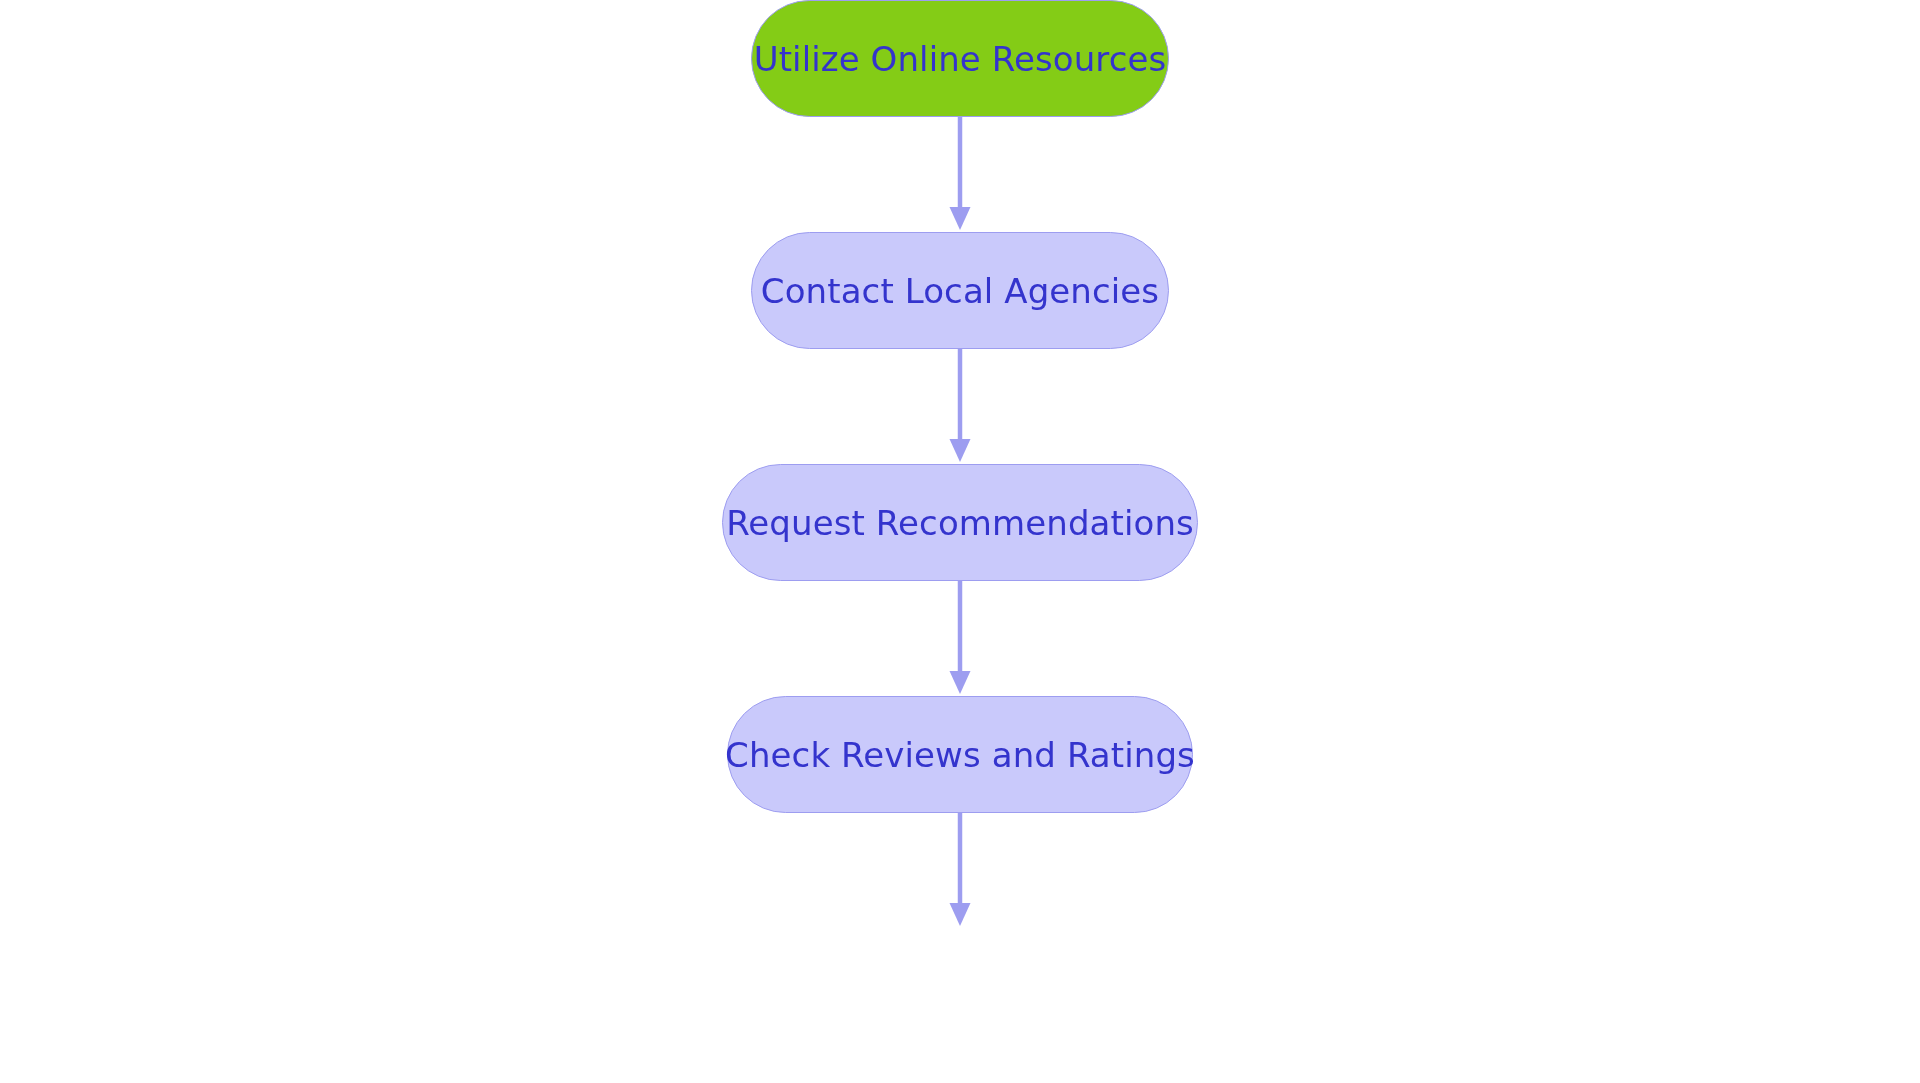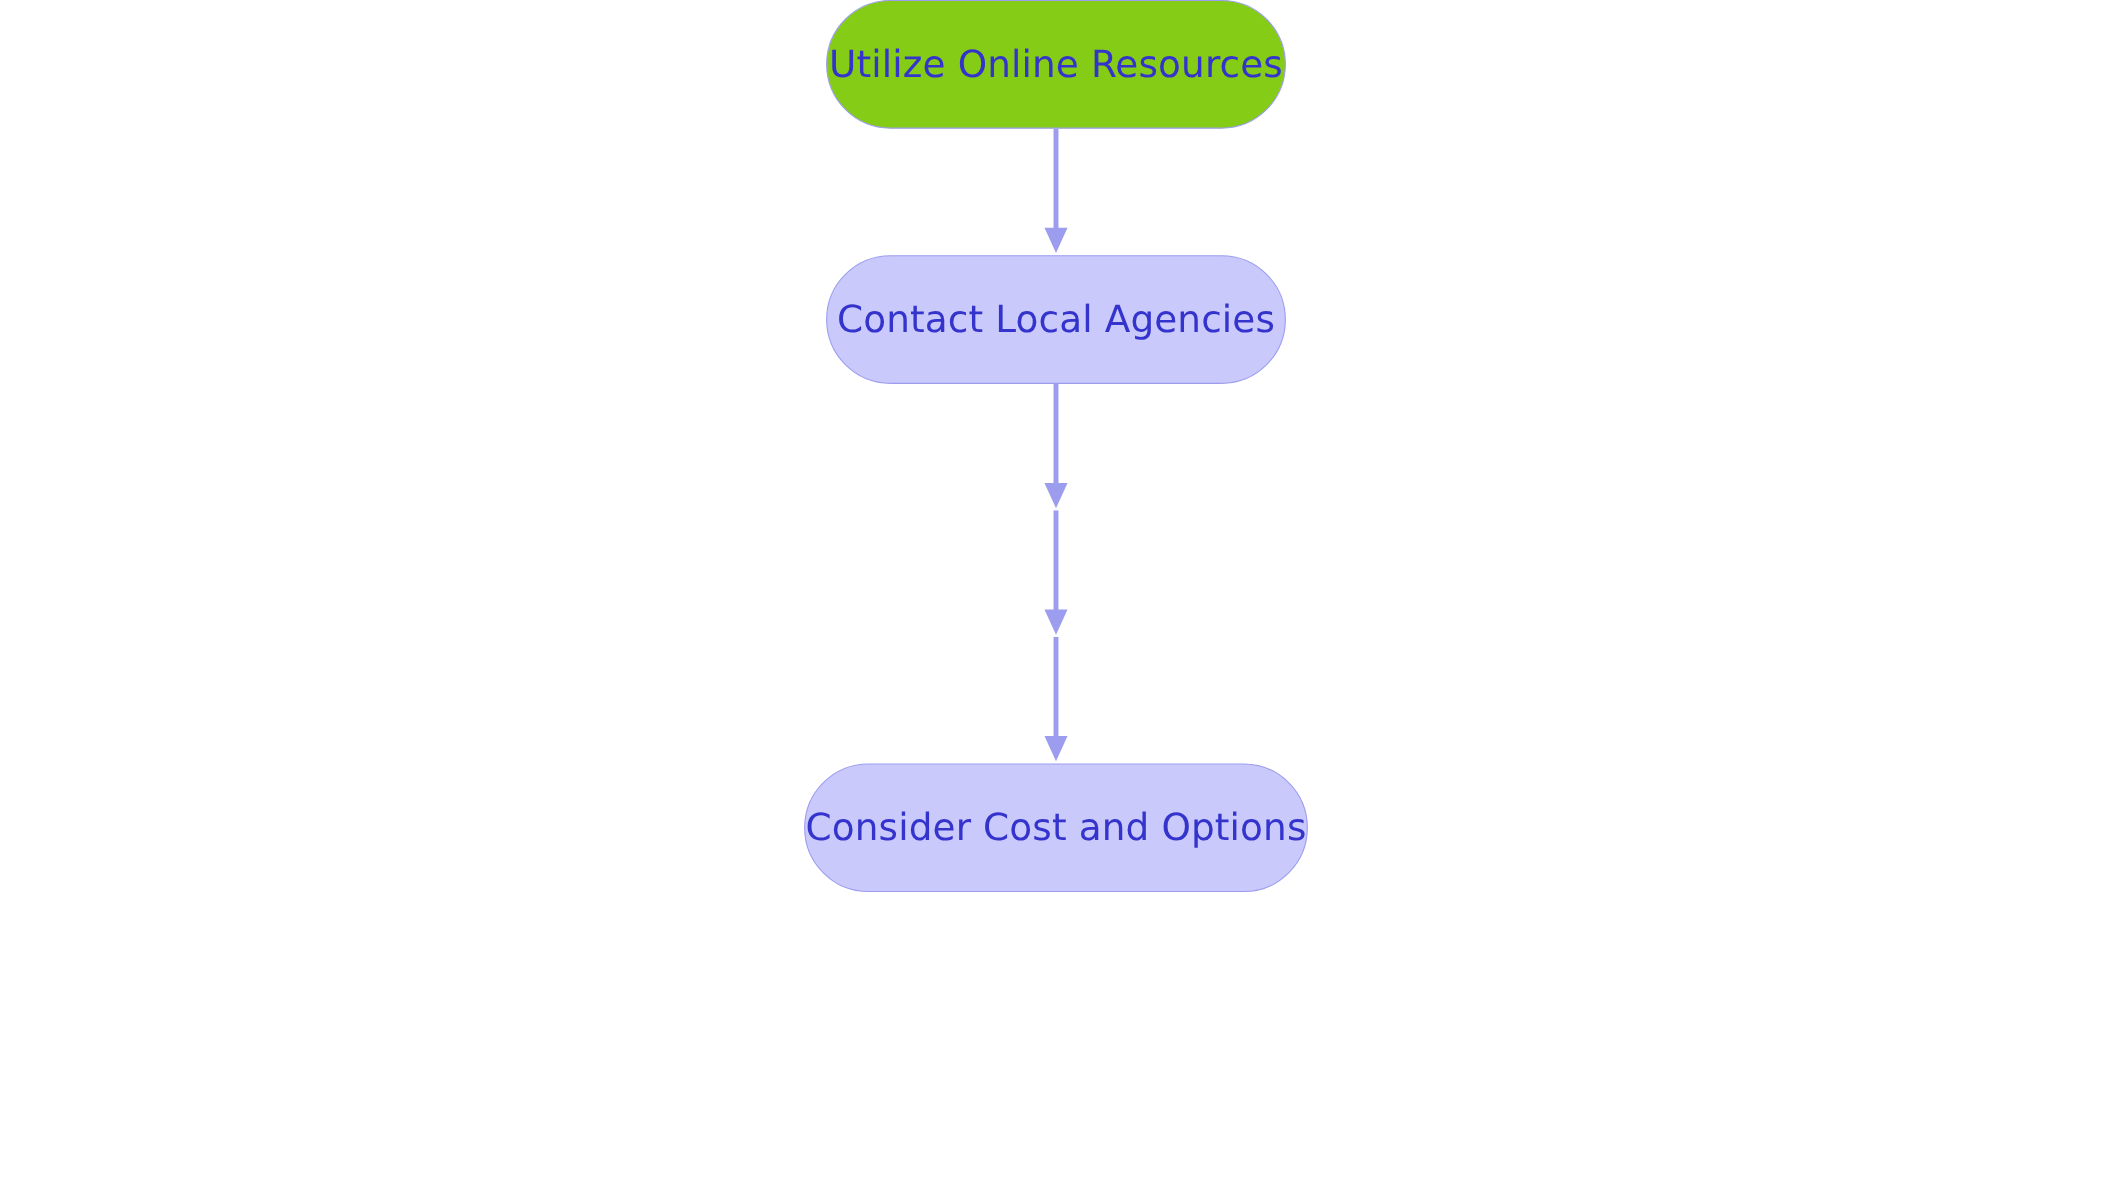--- a/index.html
+++ b/index.html
@@ -93,35 +93,40 @@
     </div>
   </div>
 
   <div class="flow-connector">
     <svg width="24" height="115" viewBox="0 0 24 115">
       <line x1="12" y1="0" x2="12" y2="96" stroke="#9d9df0" stroke-width="4.5"></line>
       <polygon points="12,113 1.5,90 22.5,90" fill="#9d9df0"></polygon>
     </svg>
   </div>
 
+  <div class="node-row">
+    <div class="flow-node" id="n3" style="width: 476px; background: rgb(201, 201, 251); border-color: rgb(157, 157, 240);">
+      <span class="flow-node-label" style="color: rgb(52, 52, 205);">Request Recommendations</span>
+    </div>
+  </div>
+
+  <div class="flow-connector">
+    <svg width="24" height="115" viewBox="0 0 24 115">
+      <line x1="12" y1="0" x2="12" y2="96" stroke="#9d9df0" stroke-width="4.5"></line>
+      <polygon points="12,113 1.5,90 22.5,90" fill="#9d9df0"></polygon>
+    </svg>
+  </div>
+
+  <div class="node-row">
+    <div class="flow-node" id="n4" style="width: 466px; background: rgb(201, 201, 251); border-color: rgb(157, 157, 240);">
+      <span class="flow-node-label" style="color: rgb(52, 52, 205);">Check Reviews and Ratings</span>
+    </div>
+  </div>
 
   <div class="flow-connector">
     <svg width="24" height="115" viewBox="0 0 24 115">
       <line x1="12" y1="0" x2="12" y2="96" stroke="#9d9df0" stroke-width="4.5"></line>
       <polygon points="12,113 1.5,90 22.5,90" fill="#9d9df0"></polygon>
     </svg>
   </div>
 
 
-  <div class="flow-connector">
-    <svg width="24" height="115" viewBox="0 0 24 115">
-      <line x1="12" y1="0" x2="12" y2="96" stroke="#9d9df0" stroke-width="4.5"></line>
-      <polygon points="12,113 1.5,90 22.5,90" fill="#9d9df0"></polygon>
-    </svg>
-  </div>
-
-  <div class="node-row">
-    <div class="flow-node" id="n5" style="width: 458px; background: rgb(201, 201, 251); border-color: rgb(157, 157, 240);">
-      <span class="flow-node-label" style="color: rgb(52, 52, 205);">Consider Cost and Options</span>
-    </div>
-  </div>
-
 </div>
 
 </body></html>

